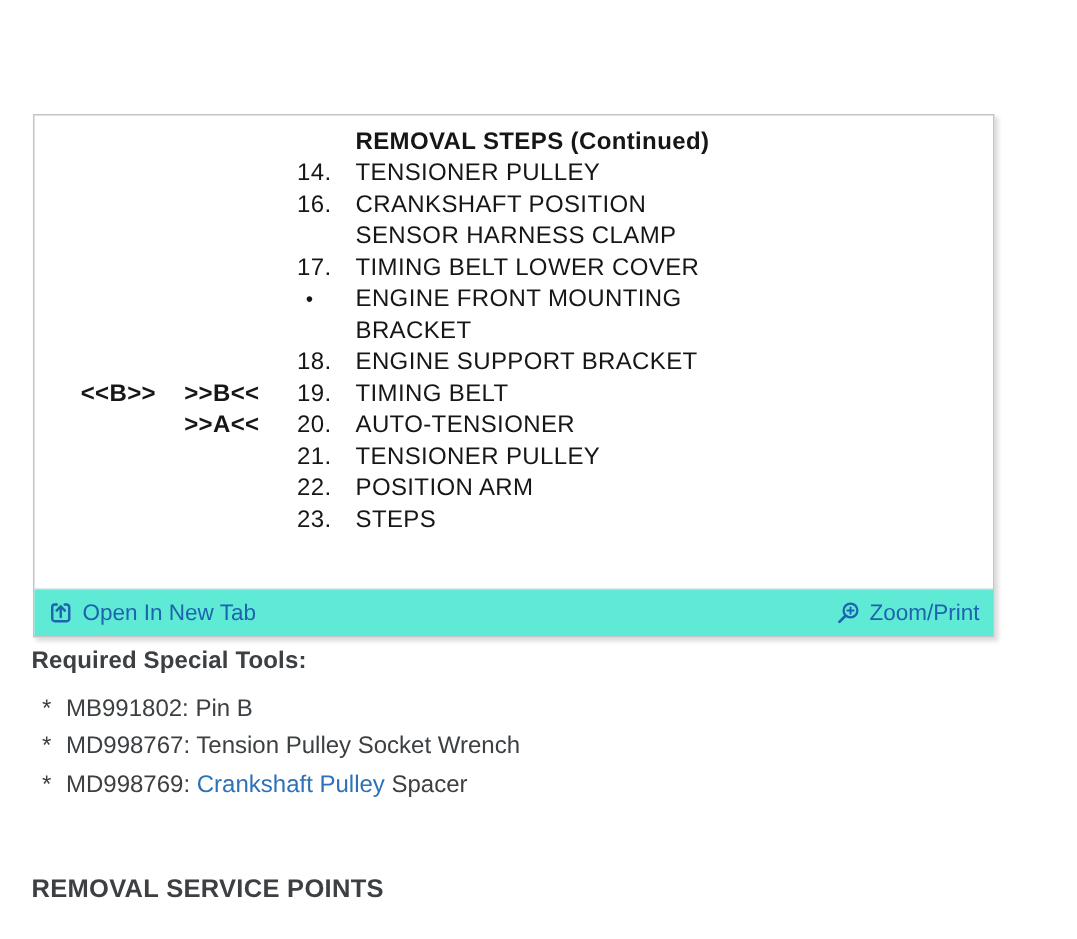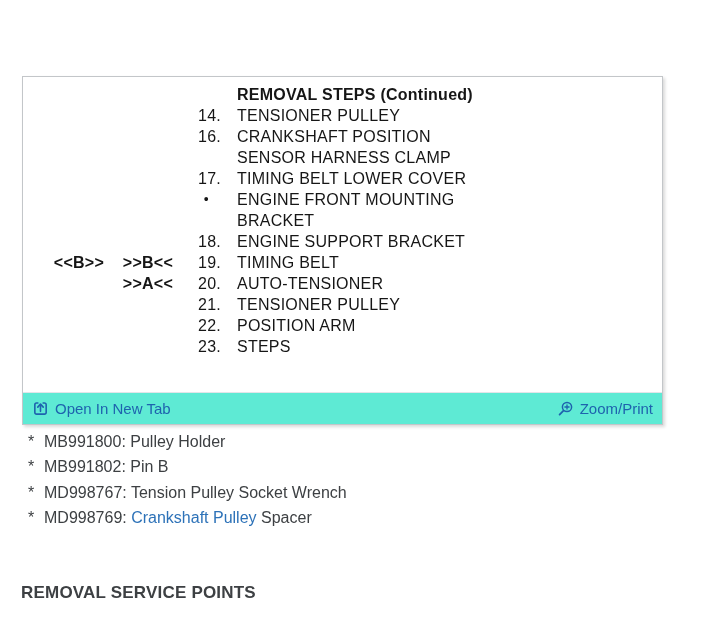--- a/index.html
+++ b/index.html
@@ -145,23 +145,23 @@
           <circle cx="11" cy="7" r="4.6" stroke-width="1.5"></circle>
           <path d="M8.9 7 H13.1 M11 4.9 V9.1" stroke-width="1.3"></path>
           <path d="M7.5 10.7 L3.6 14.6" stroke-width="1.8"></path>
         </svg>
         <span>Zoom/Print</span>
       </a>
     </div>
   </div>
 
   <div class="tools">
+    <div class="tools-heading">Required Special Tools:</div>
     <div id="tools-list">
 
-    <div class="tool-item"><span class="tool-bullet">*</span><span class="tool-pre">MB991800: Pulley Holder</span><span class="tool-link"></span><span class="tool-post"></span></div>
         <div class="tool-item"><span class="tool-bullet">*</span><span class="tool-pre">MB991802: Pin B</span><span class="tool-link"></span><span class="tool-post"></span></div>
         <div class="tool-item"><span class="tool-bullet">*</span><span class="tool-pre">MD998767: Tension Pulley Socket Wrench</span><span class="tool-link"></span><span class="tool-post"></span></div>
         <div class="tool-item"><span class="tool-bullet">*</span><span class="tool-pre">MD998769: </span><span class="tool-link">Crankshaft Pulley</span><span class="tool-post"> Spacer</span></div>
       </div>
   </div>
 
   <div class="section-heading">REMOVAL SERVICE POINTS</div>
 
 </div>
 

